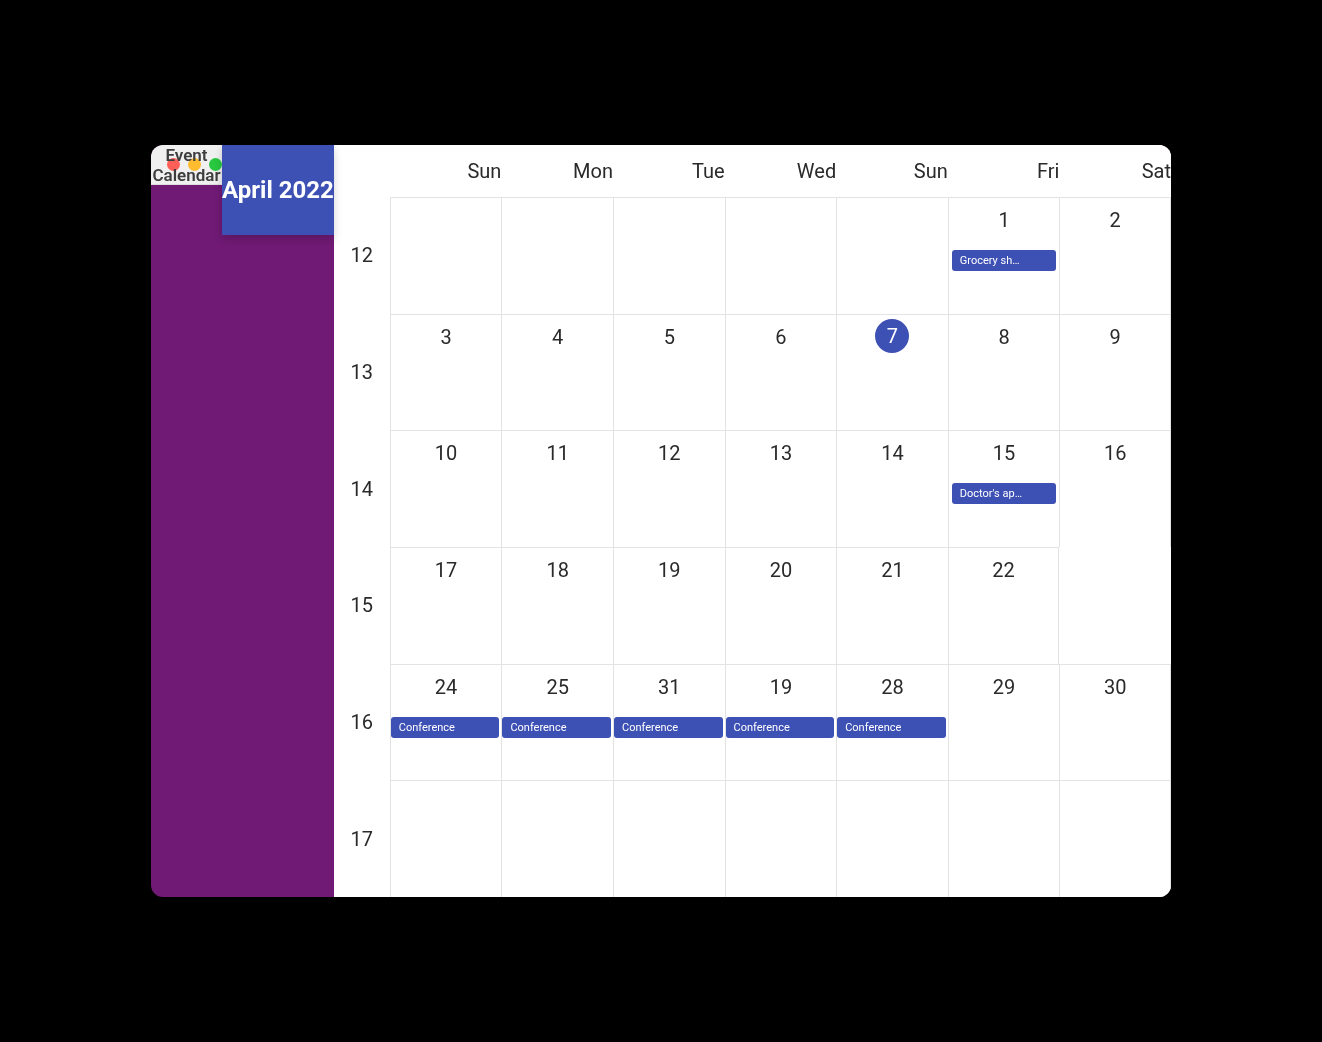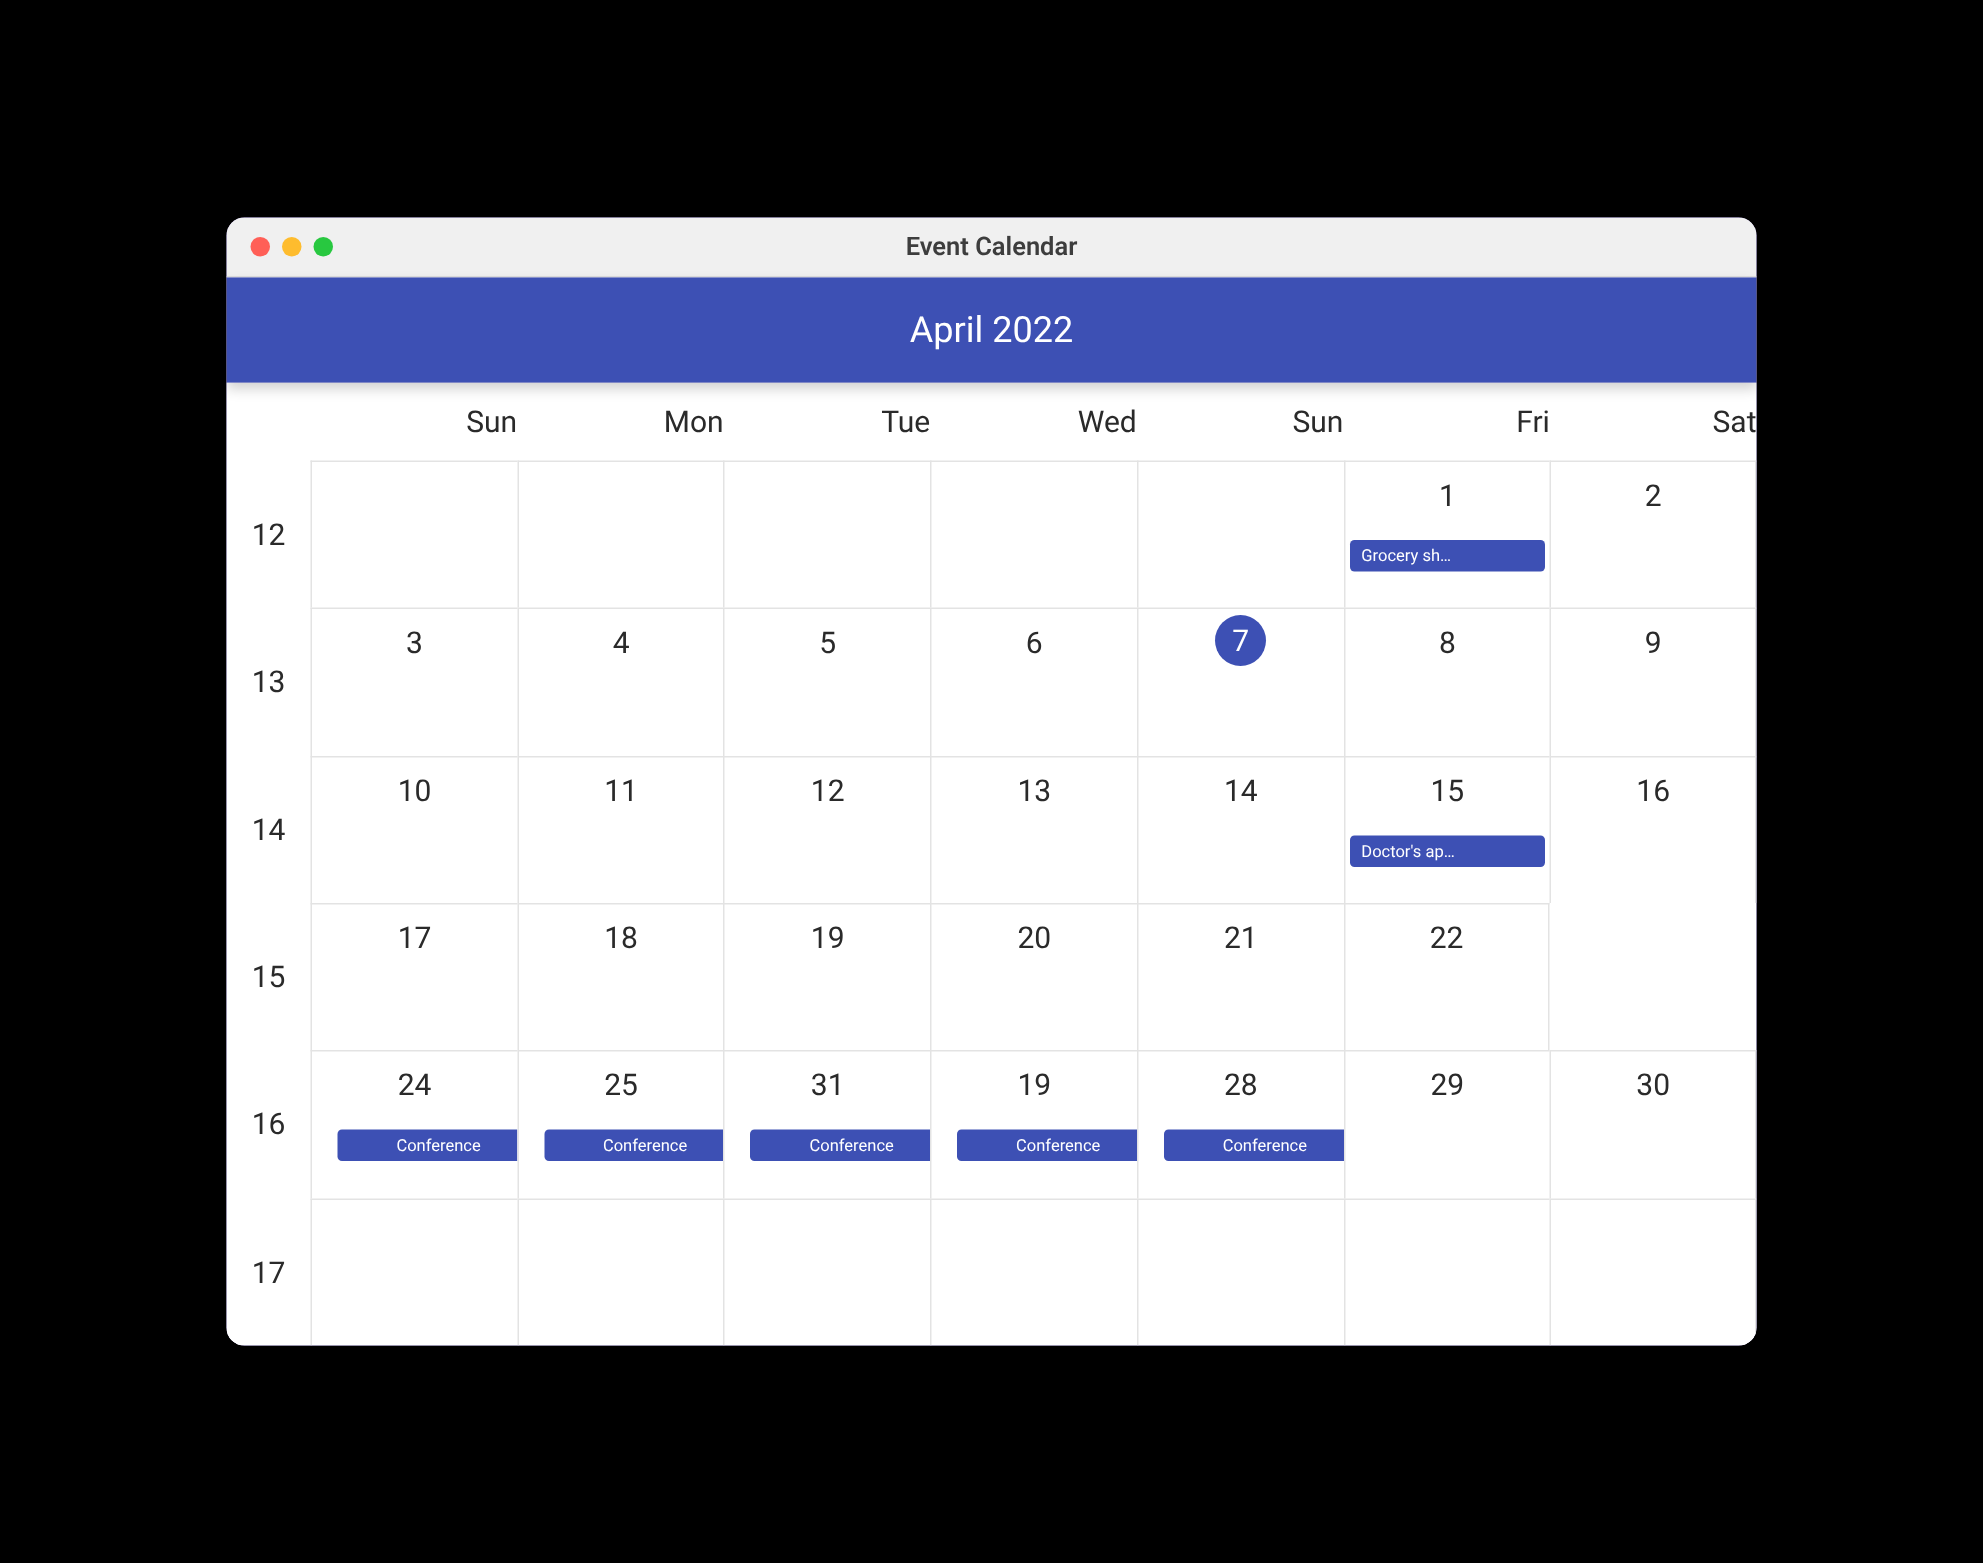--- a/index.html
+++ b/index.html
@@ -12,26 +12,26 @@
       background: #000;
       width: 1322px;
       height: 1042px;
       display: flex;
       align-items: center;
       justify-content: center;
     }
     .window {
       width: 1020px;
       height: 752px;
-      background: #c4b5fd;
+      background: #701a75;
       border-radius: 12px;
       overflow: hidden;
       box-shadow: 0 20px 60px rgba(0,0,0,0.5);
       display: flex;
-      flex-direction: column;
+      flex-direction: row;
     }
     .titlebar {
       height: 40px;
       background: #f0f0f0;
       border-bottom: 1px solid #ddd;
       display: flex;
       align-items: center;
       position: relative;
     }
     .traffic-lights {
@@ -51,28 +51,28 @@
       position: absolute;
       left: 0;
       right: 0;
       text-align: center;
       font-size: 17px;
       font-weight: 600;
       color: #3d3d3d;
       pointer-events: none;
     }
     .month-header {
-      height: 70px;
+      height: 90px;
       background: #3d50b4;
       color: #fff;
       display: flex;
       align-items: center;
       justify-content: center;
       font-size: 24px;
-      font-weight: 400;
+      font-weight: 700;
       box-shadow: 0 4px 8px rgba(0,0,0,0.18);
       position: relative;
       z-index: 2;
     }
     .calendar-area {
       flex: 1;
       display: flex;
       flex-direction: column;
       background: #fff;
       overflow: hidden;
@@ -152,23 +152,23 @@
       text-align: left;
       white-space: nowrap;
       overflow: hidden;
       text-overflow: ellipsis;
       align-self: stretch;
       margin-left: 3px;
       margin-right: 3px;
     }
     .event.tight {
       width: calc(100% - 2px);
-      margin-left: 17px;
+      margin-left: 0;
       margin-right: 1px;
-      text-align: center;
+      text-align: left;
     }
   </style>
 </head>
 <body>
 
 <div class="window">
   <div class="titlebar">
     <div class="traffic-lights">
       <div class="light red"></div>
       <div class="light yellow"></div>

